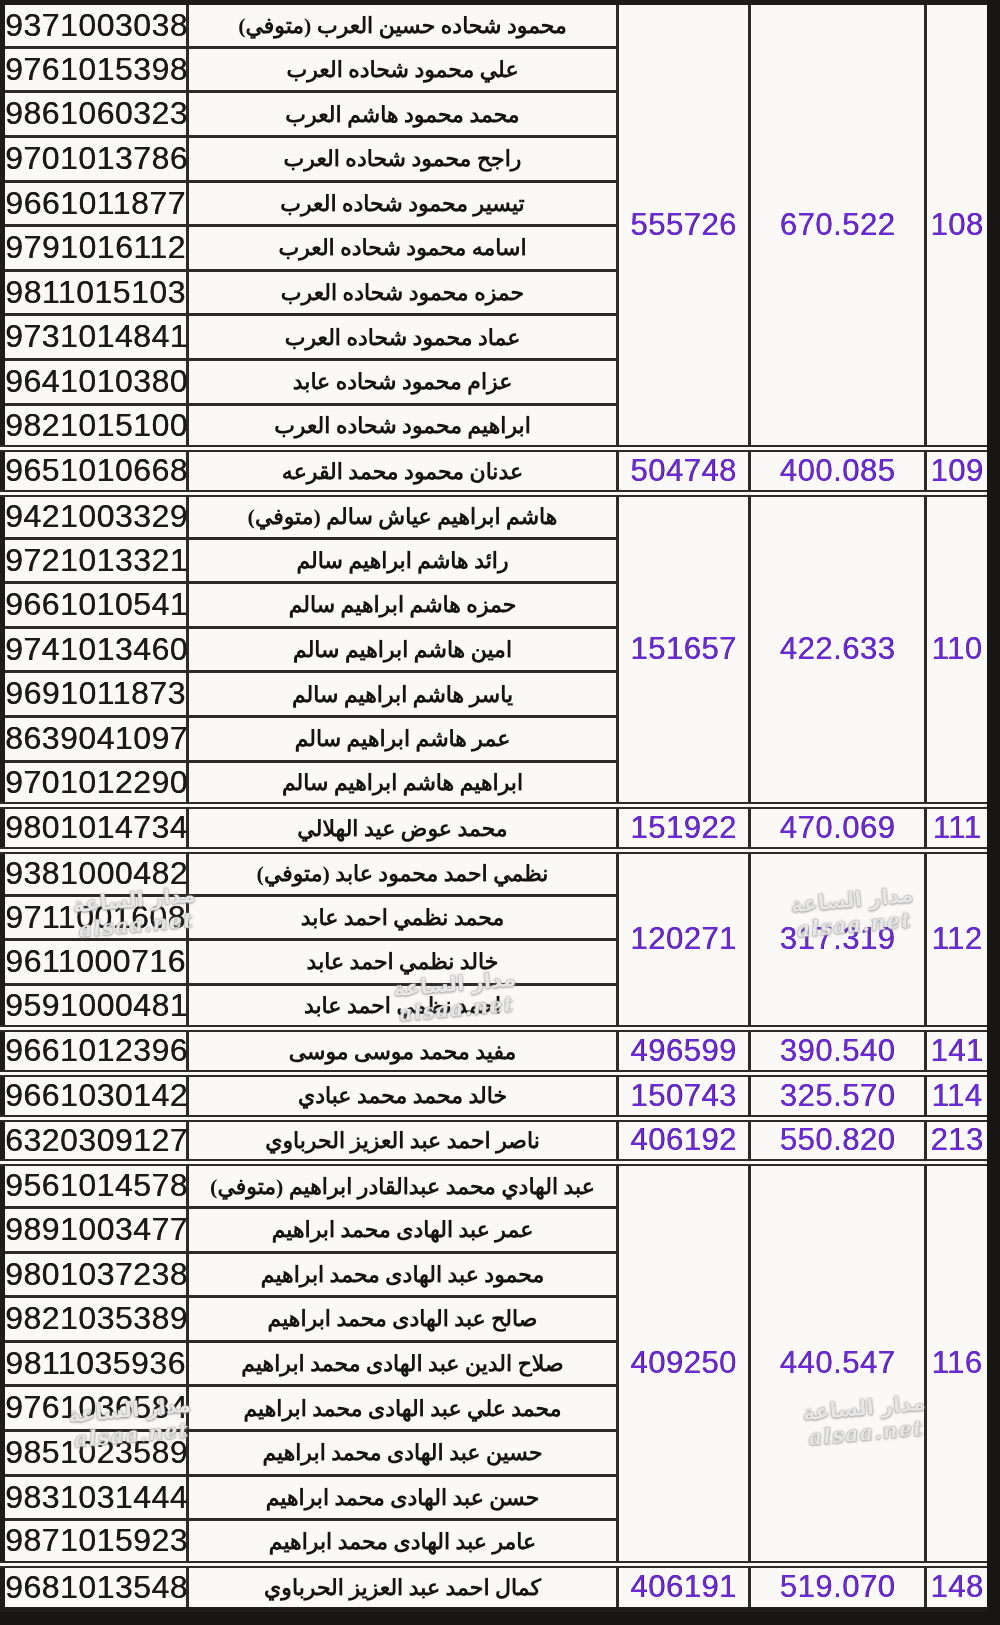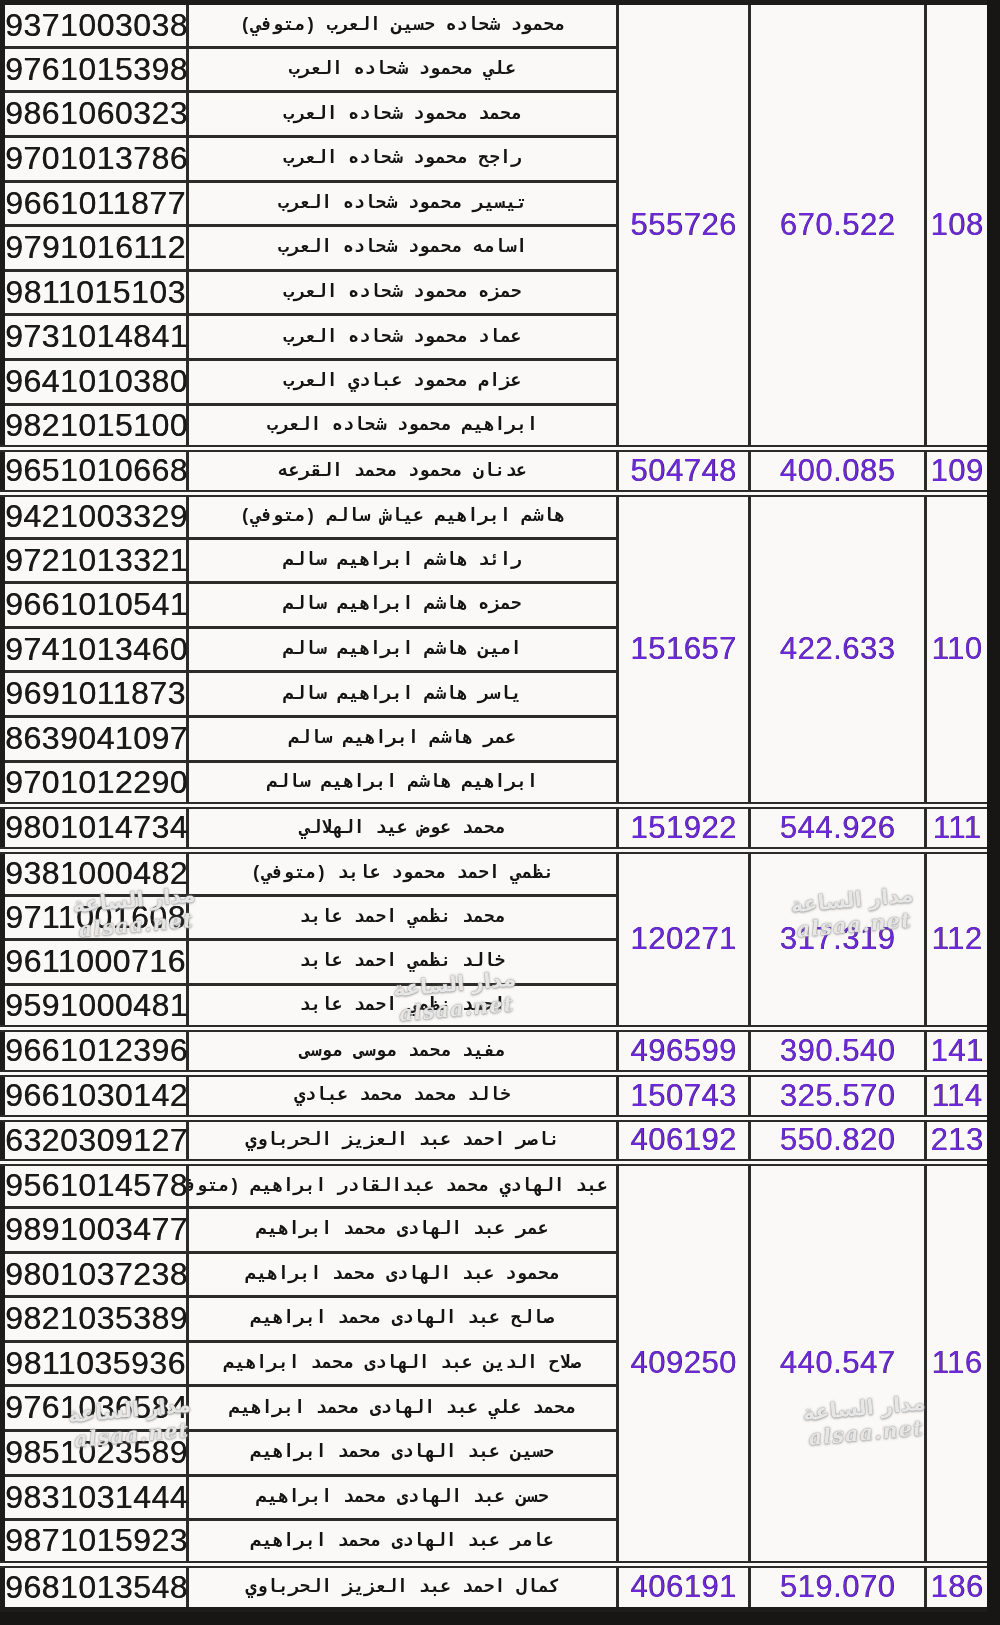--- a/index.html
+++ b/index.html
@@ -26,22 +26,22 @@
   tr{height:44px;}
   tr.gsep td{border-top:7px double #2d2b29;}
   .id-cell{
     font-family:"Liberation Sans",sans-serif;
     font-size:32px;color:#1a1a1a;
     letter-spacing:0.5px;
     text-shadow:0.4px 0 0 #1a1a1a;
   }
   .name-cell{
     direction:rtl;
-    font-family:Liberation Mono, monospace;
-    font-weight:700;font-size:18px;color:#141414;
+    font-family:Liberation Serif, serif;
+    font-weight:700;font-size:22px;color:#141414;
     white-space:nowrap;overflow:hidden;
     padding:0 8px;
   }
   .val-cell,.num-cell{
     font-family:"Liberation Sans",sans-serif;
     font-size:31px;color:#6d28d9;
     letter-spacing:0.5px;
     text-shadow:0.4px 0 0 #1c1c1c;
   }
   
@@ -84,21 +84,21 @@
             <td class="val-cell" rowspan="10">555726</td>
             <td class="val-cell" rowspan="10">670.522</td>
             <td class="num-cell" rowspan="10">108</td>
           </tr>
           <tr>
             <td class="id-cell">9761015398</td>
             <td class="name-cell">علي محمود شحاده العرب</td>
           </tr>
           <tr>
             <td class="id-cell">9861060323</td>
-            <td class="name-cell">محمد محمود شحاده العرب</td>
+            <td class="name-cell">محمد محمود هاشم العرب</td>
           </tr>
           <tr>
             <td class="id-cell">9701013786</td>
             <td class="name-cell">راجح محمود شحاده العرب</td>
           </tr>
           <tr>
             <td class="id-cell">9661011877</td>
             <td class="name-cell">تيسير محمود شحاده العرب</td>
           </tr>
           <tr>
@@ -108,21 +108,21 @@
           <tr>
             <td class="id-cell">9811015103</td>
             <td class="name-cell">حمزه محمود شحاده العرب</td>
           </tr>
           <tr>
             <td class="id-cell">9731014841</td>
             <td class="name-cell">عماد محمود شحاده العرب</td>
           </tr>
           <tr>
             <td class="id-cell">9641010380</td>
-            <td class="name-cell">عزام محمود عبادي العرب</td>
+            <td class="name-cell">عزام محمود شحاده عابد</td>
           </tr>
           <tr>
             <td class="id-cell">9821015100</td>
             <td class="name-cell">ابراهيم محمود شحاده العرب</td>
           </tr>
           <tr class="gsep">
             <td class="id-cell">9651010668</td>
             <td class="name-cell">عدنان محمود محمد القرعه</td>
             <td class="val-cell" rowspan="1">504748</td>
             <td class="val-cell" rowspan="1">400.085</td>
@@ -156,21 +156,21 @@
             <td class="name-cell">عمر هاشم ابراهيم سالم</td>
           </tr>
           <tr>
             <td class="id-cell">9701012290</td>
             <td class="name-cell">ابراهيم هاشم ابراهيم سالم</td>
           </tr>
           <tr class="gsep">
             <td class="id-cell">9801014734</td>
             <td class="name-cell">محمد عوض عيد الهلالي</td>
             <td class="val-cell" rowspan="1">151922</td>
-            <td class="val-cell" rowspan="1">544.926</td>
+            <td class="val-cell" rowspan="1">470.069</td>
             <td class="num-cell" rowspan="1">111</td>
           </tr>
           <tr class="gsep">
             <td class="id-cell">9381000482</td>
             <td class="name-cell">نظمي احمد محمود عابد (متوفي)</td>
             <td class="val-cell" rowspan="4">120271</td>
             <td class="val-cell" rowspan="4">317.319</td>
             <td class="num-cell" rowspan="4">112</td>
           </tr>
           <tr>
@@ -243,21 +243,21 @@
           </tr>
           <tr>
             <td class="id-cell">9871015923</td>
             <td class="name-cell">عامر عبد الهادى محمد ابراهيم</td>
           </tr>
           <tr class="gsep">
             <td class="id-cell">9681013548</td>
             <td class="name-cell">كمال احمد عبد العزيز الحرباوي</td>
             <td class="val-cell" rowspan="1">406191</td>
             <td class="val-cell" rowspan="1">519.070</td>
-            <td class="num-cell" rowspan="1">186</td>
+            <td class="num-cell" rowspan="1">148</td>
           </tr>
         </tbody>
     </table>
 
     <div class="wm" style="left:70px;top:888px;width:130px;">
       <span class="ar">مدار الساعة</span>
       <span class="en">alsaa.net</span>
     </div>
     <div class="wm" style="left:778px;top:888px;width:150px;">
       <span class="ar">مدار الساعة</span>

